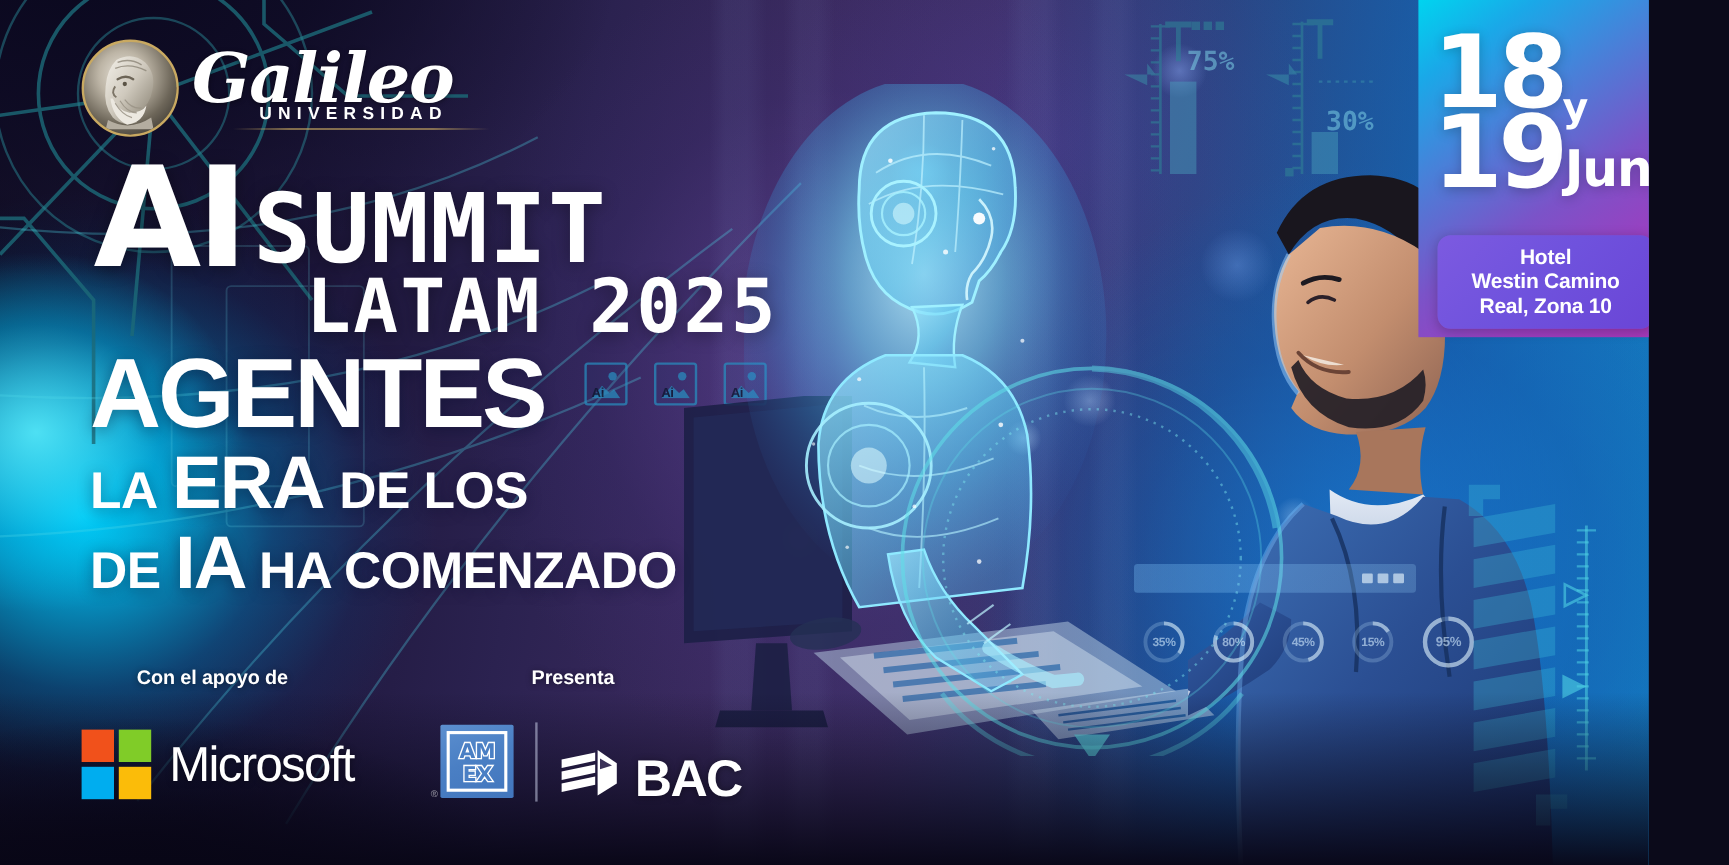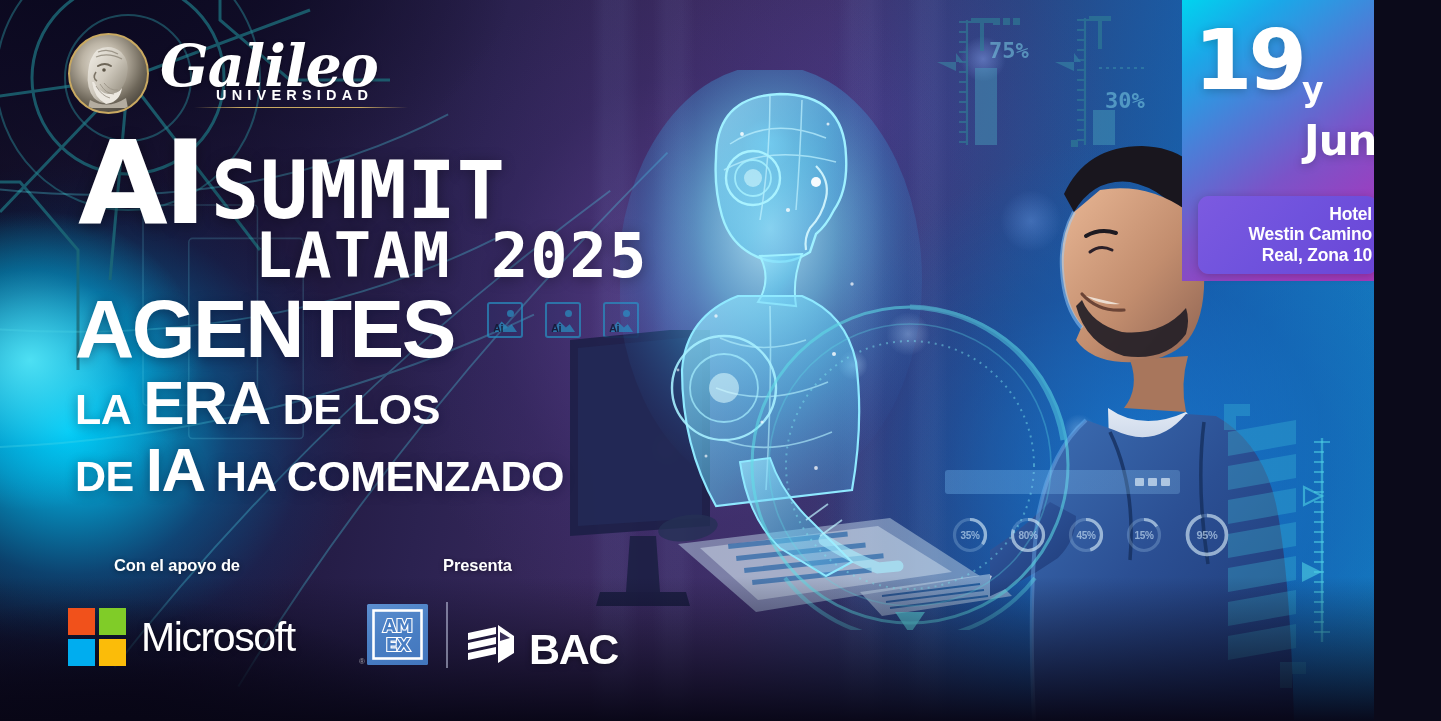--- a/index.html
+++ b/index.html
@@ -243,21 +243,21 @@
     font-size:42px; font-weight:bold; color:#fff; line-height:1;
     letter-spacing:-1px; font-family:"DejaVu Sans", sans-serif;
     text-shadow:0 2px 10px rgba(0,0,0,.22);
   }
   .venue-badge {
     position:absolute; left:16px; top:196px; width:180px;
     padding:8px 6px 9px;
     border-radius:11px;
     background:linear-gradient(135deg, #7c5ae0 0%, #6f52dd 48%, #6a45d6 100%);
     box-shadow:0 2px 10px rgba(0,0,0,.22);
-    text-align:right;
+    text-align:center;
   }
   .venue-badge div {
     font-size:17.5px; font-weight:bold; color:#fff; line-height:1.17;
     letter-spacing:-.2px;
   }
 
   
   .sponsors { position:absolute; left:0; top:556px; width:640px; }
   .sp-label {
     font-size:16.5px; font-weight:bold; color:#fff; letter-spacing:-.1px;
@@ -703,20 +703,21 @@
     </div>
     <div class="tg-row tg-row3">
       <span class="tg-sm">DE</span>
       <span class="tg-lg" style="margin-left:12px;">IA</span>
       <span class="tg-sm" style="margin-left:11px;">HA COMENZADO</span>
     </div>
   </div>
 
   <div class="date-panel">
     <div class="dates">
+      <div class="d-num">18</div>
       <div class="d-num">19</div>
       <div class="d-y">y</div>
       <div class="d-nov">Jun</div>
     </div>
     <div class="venue-badge">
       <div>Hotel</div>
       <div>Westin Camino</div>
       <div>Real, Zona 10</div>
     </div>
   </div>

